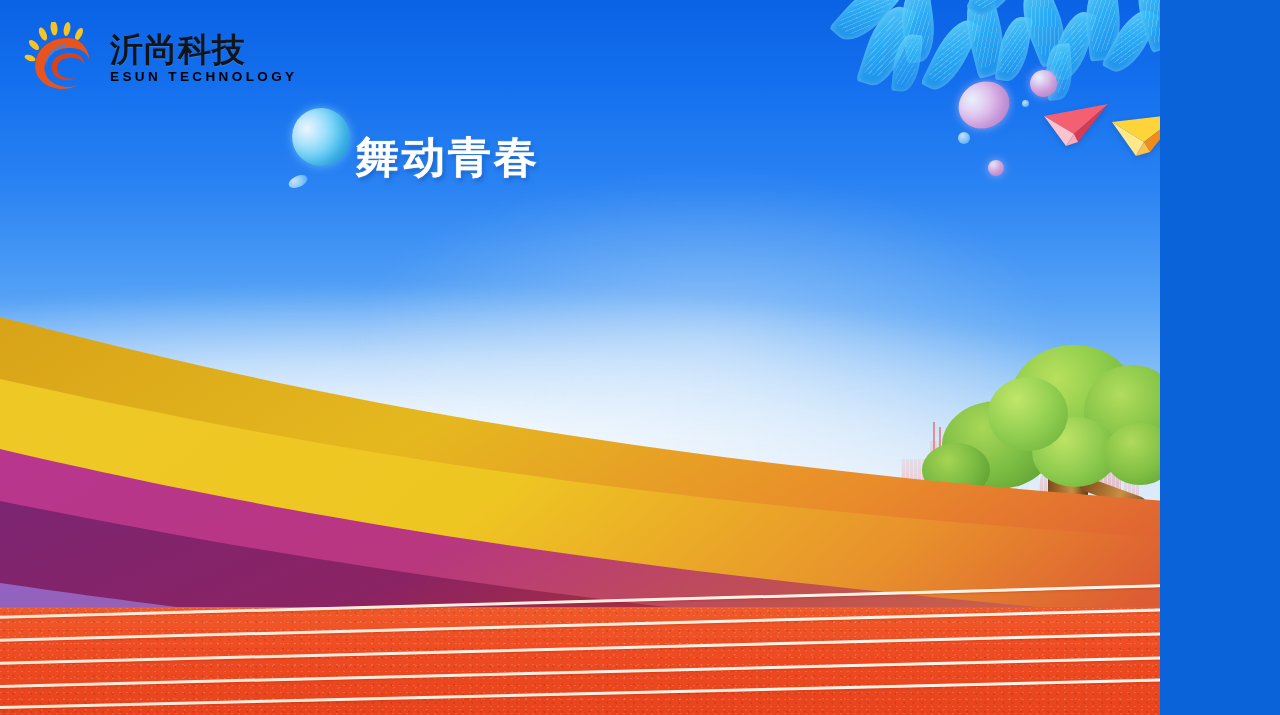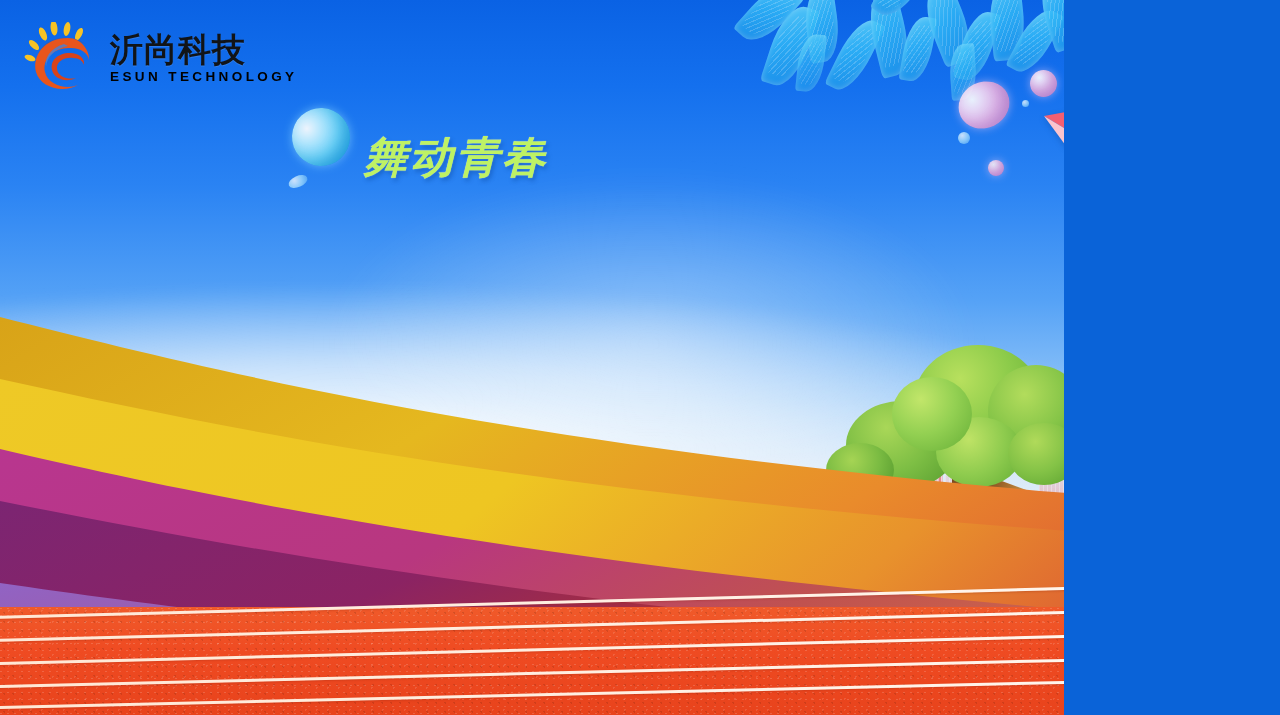--- a/index.html
+++ b/index.html
@@ -4,21 +4,21 @@
 <title>手语操比赛</title>
 <style>
   * { margin:0; padding:0; box-sizing:border-box; }
   html,body{
     width:1280px; height:715px;
     font-family:"Liberation Sans","DejaVu Sans",sans-serif;
     overflow:hidden; background:#0a63d8;
   }
   #poster{
     position:relative;
-    width:1064px; height:715px;
+    width:1160px; height:715px;
     overflow:hidden;
     padding-left:32px;
   }
   
   .sky{
     position:absolute; inset:0;
     background:
       linear-gradient(180deg,
         #0a62e4 0%,
         #1470ee 12%,
@@ -93,26 +93,25 @@
     letter-spacing:1px; white-space:nowrap;
     text-shadow:0 1px 0 rgba(255,255,255,.12);
   }
   .logo-en{
     font-size:13.5px; font-weight:bold; color:#000000;
     letter-spacing:3.4px; margin-top:4px; white-space:nowrap;
   }
 
   
   .subtitle{
-    position:absolute; left:364px; top:129px;
-    font-size:43px; font-weight:bold; color:#bef264;
+    position:absolute; left:356px; top:129px;
+    font-size:43px; font-weight:bold; color:#ffffff;
     letter-spacing:3px;
     text-shadow:2px 3px 4px rgba(12,70,160,.45), 0 0 1px rgba(255,255,255,.9);
     white-space:nowrap;
-    font-style:italic;
   }
   .main-title{
     position:absolute; left:316px; top:218px;
     font-size:138px; font-weight:bold;
     letter-spacing:6px; white-space:nowrap;
     color:#f2f5f8;
     background:linear-gradient(180deg,#ffffff 0%,#ffffff 38%,#eef1f5 62%,#dfe5ed 100%);
     -webkit-background-clip:text; background-clip:text;
     -webkit-text-fill-color:transparent;
     -webkit-text-stroke:3px #16365f;

